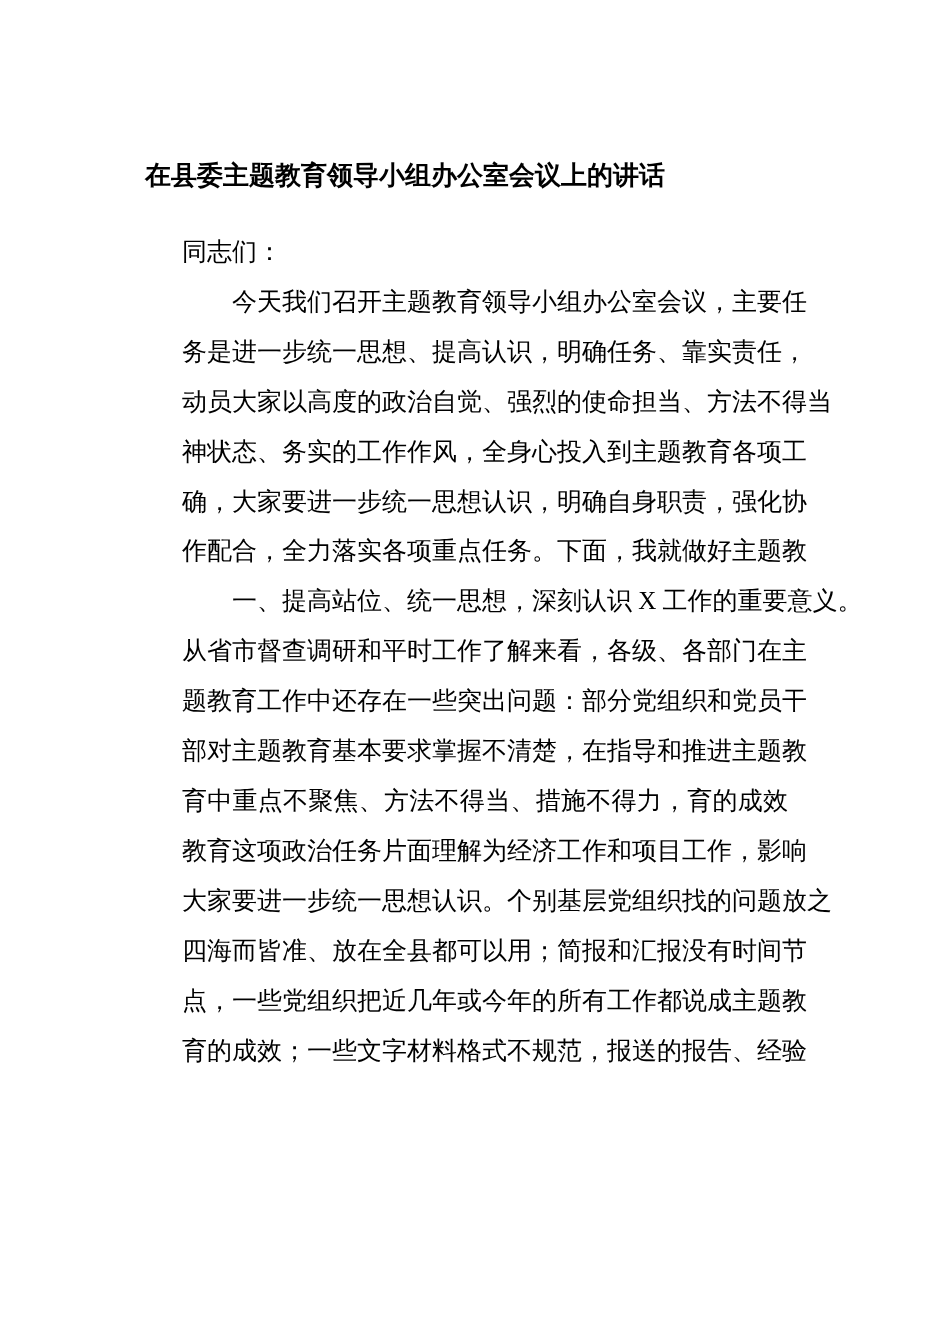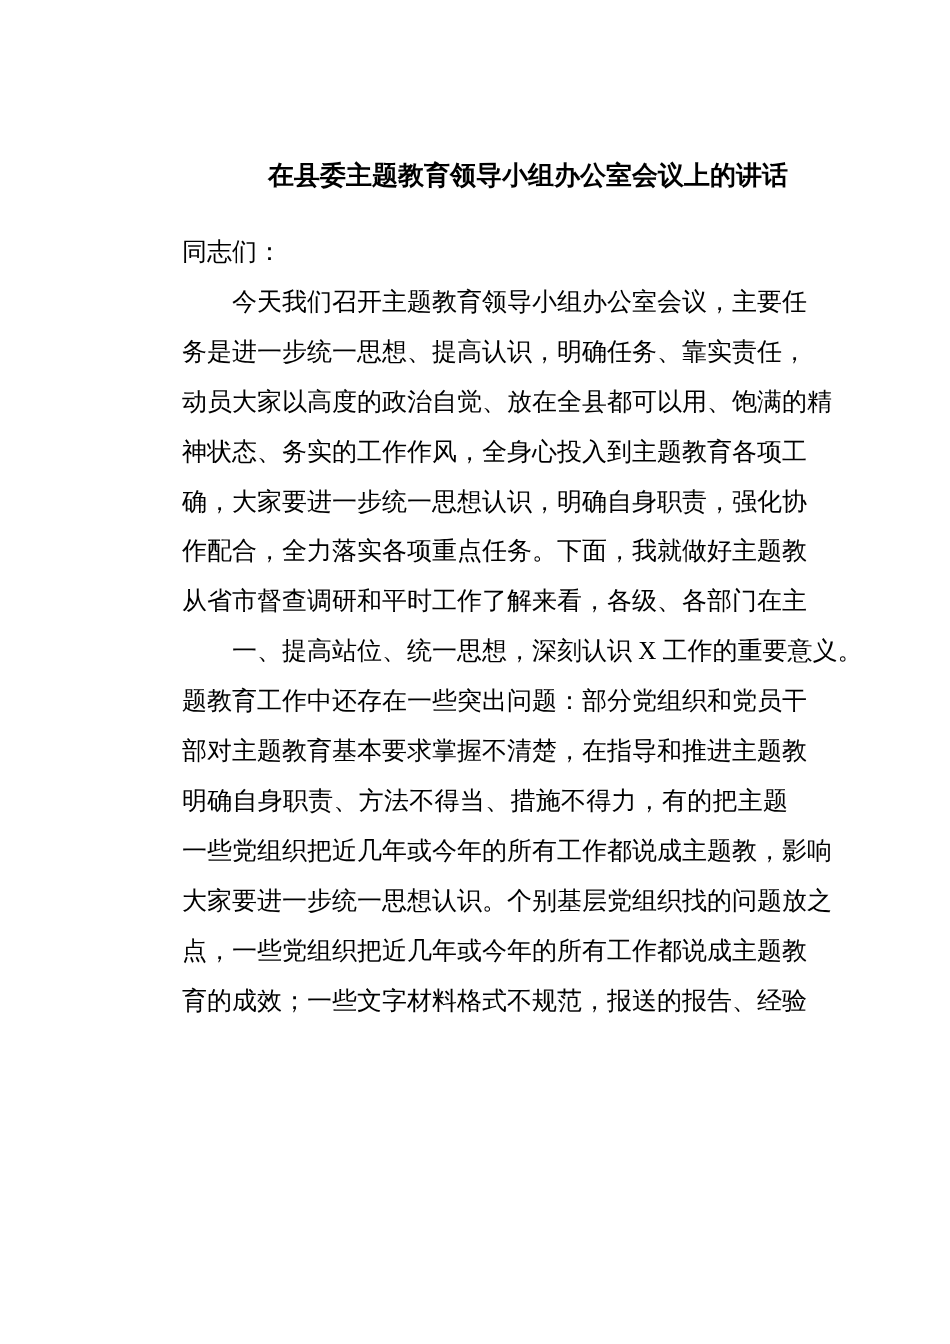--- a/index.html
+++ b/index.html
@@ -18,21 +18,21 @@
   .doc {
     position: absolute;
     left: 145px;
     top: 155px;
     width: 643px;
   }
   .title {
     font-size: 26px;
     font-weight: bold;
     line-height: 42px;
-    text-align: right;
+    text-align: left;
     white-space: nowrap;
   }
   .body-text {
     margin-top: 30px;
     font-size: 25px;
     line-height: 49.9px;
     margin-left: 37px;
   }
   .line {
     text-align: justify;
@@ -49,28 +49,29 @@
 </head>
 <body>
 
 <div class="page" style="background: rgb(255, 255, 255); color: rgb(0, 0, 0);">
   <div class="doc">
     <div class="title">在县委主题教育领导小组办公室会议上的讲话</div>
     <div class="body-text">
         <div class="line para-end">同志们：</div>
         <div class="line indent">今天我们召开主题教育领导小组办公室会议，主要任</div>
         <div class="line">务是进一步统一思想、提高认识，明确任务、靠实责任，</div>
-        <div class="line">动员大家以高度的政治自觉、放在全县都可以用、饱满的精</div>
+        <div class="line">动员大家以高度的政治自觉、强烈的使命担当、方法不得当</div>
         <div class="line">神状态、务实的工作作风，全身心投入到主题教育各项工</div>
         <div class="line">确，大家要进一步统一思想认识，明确自身职责，强化协</div>
         <div class="line">作配合，全力落实各项重点任务。下面，我就做好主题教</div>
+        <div class="line indent">一、提高站位、统一思想，深刻认识 X 工作的重要意义。</div>
         <div class="line">从省市督查调研和平时工作了解来看，各级、各部门在主</div>
-        <div class="line indent">一、提高站位、统一思想，深刻认识 X 工作的重要意义。</div>
         <div class="line">题教育工作中还存在一些突出问题：部分党组织和党员干</div>
         <div class="line">部对主题教育基本要求掌握不清楚，在指导和推进主题教</div>
-        <div class="line">明确自身职责、方法不得当、措施不得力，有的把主题</div>
-        <div class="line">一些党组织把近几年或今年的所有工作都说成主题教，影响</div>
+        <div class="line">育中重点不聚焦、方法不得当、措施不得力，育的成效</div>
+        <div class="line">教育这项政治任务片面理解为经济工作和项目工作，影响</div>
         <div class="line">大家要进一步统一思想认识。个别基层党组织找的问题放之</div>
+        <div class="line">四海而皆准、放在全县都可以用；简报和汇报没有时间节</div>
         <div class="line">点，一些党组织把近几年或今年的所有工作都说成主题教</div>
         <div class="line">育的成效；一些文字材料格式不规范，报送的报告、经验</div>
       </div>
   </div>
 </div>
 
 </body></html>

